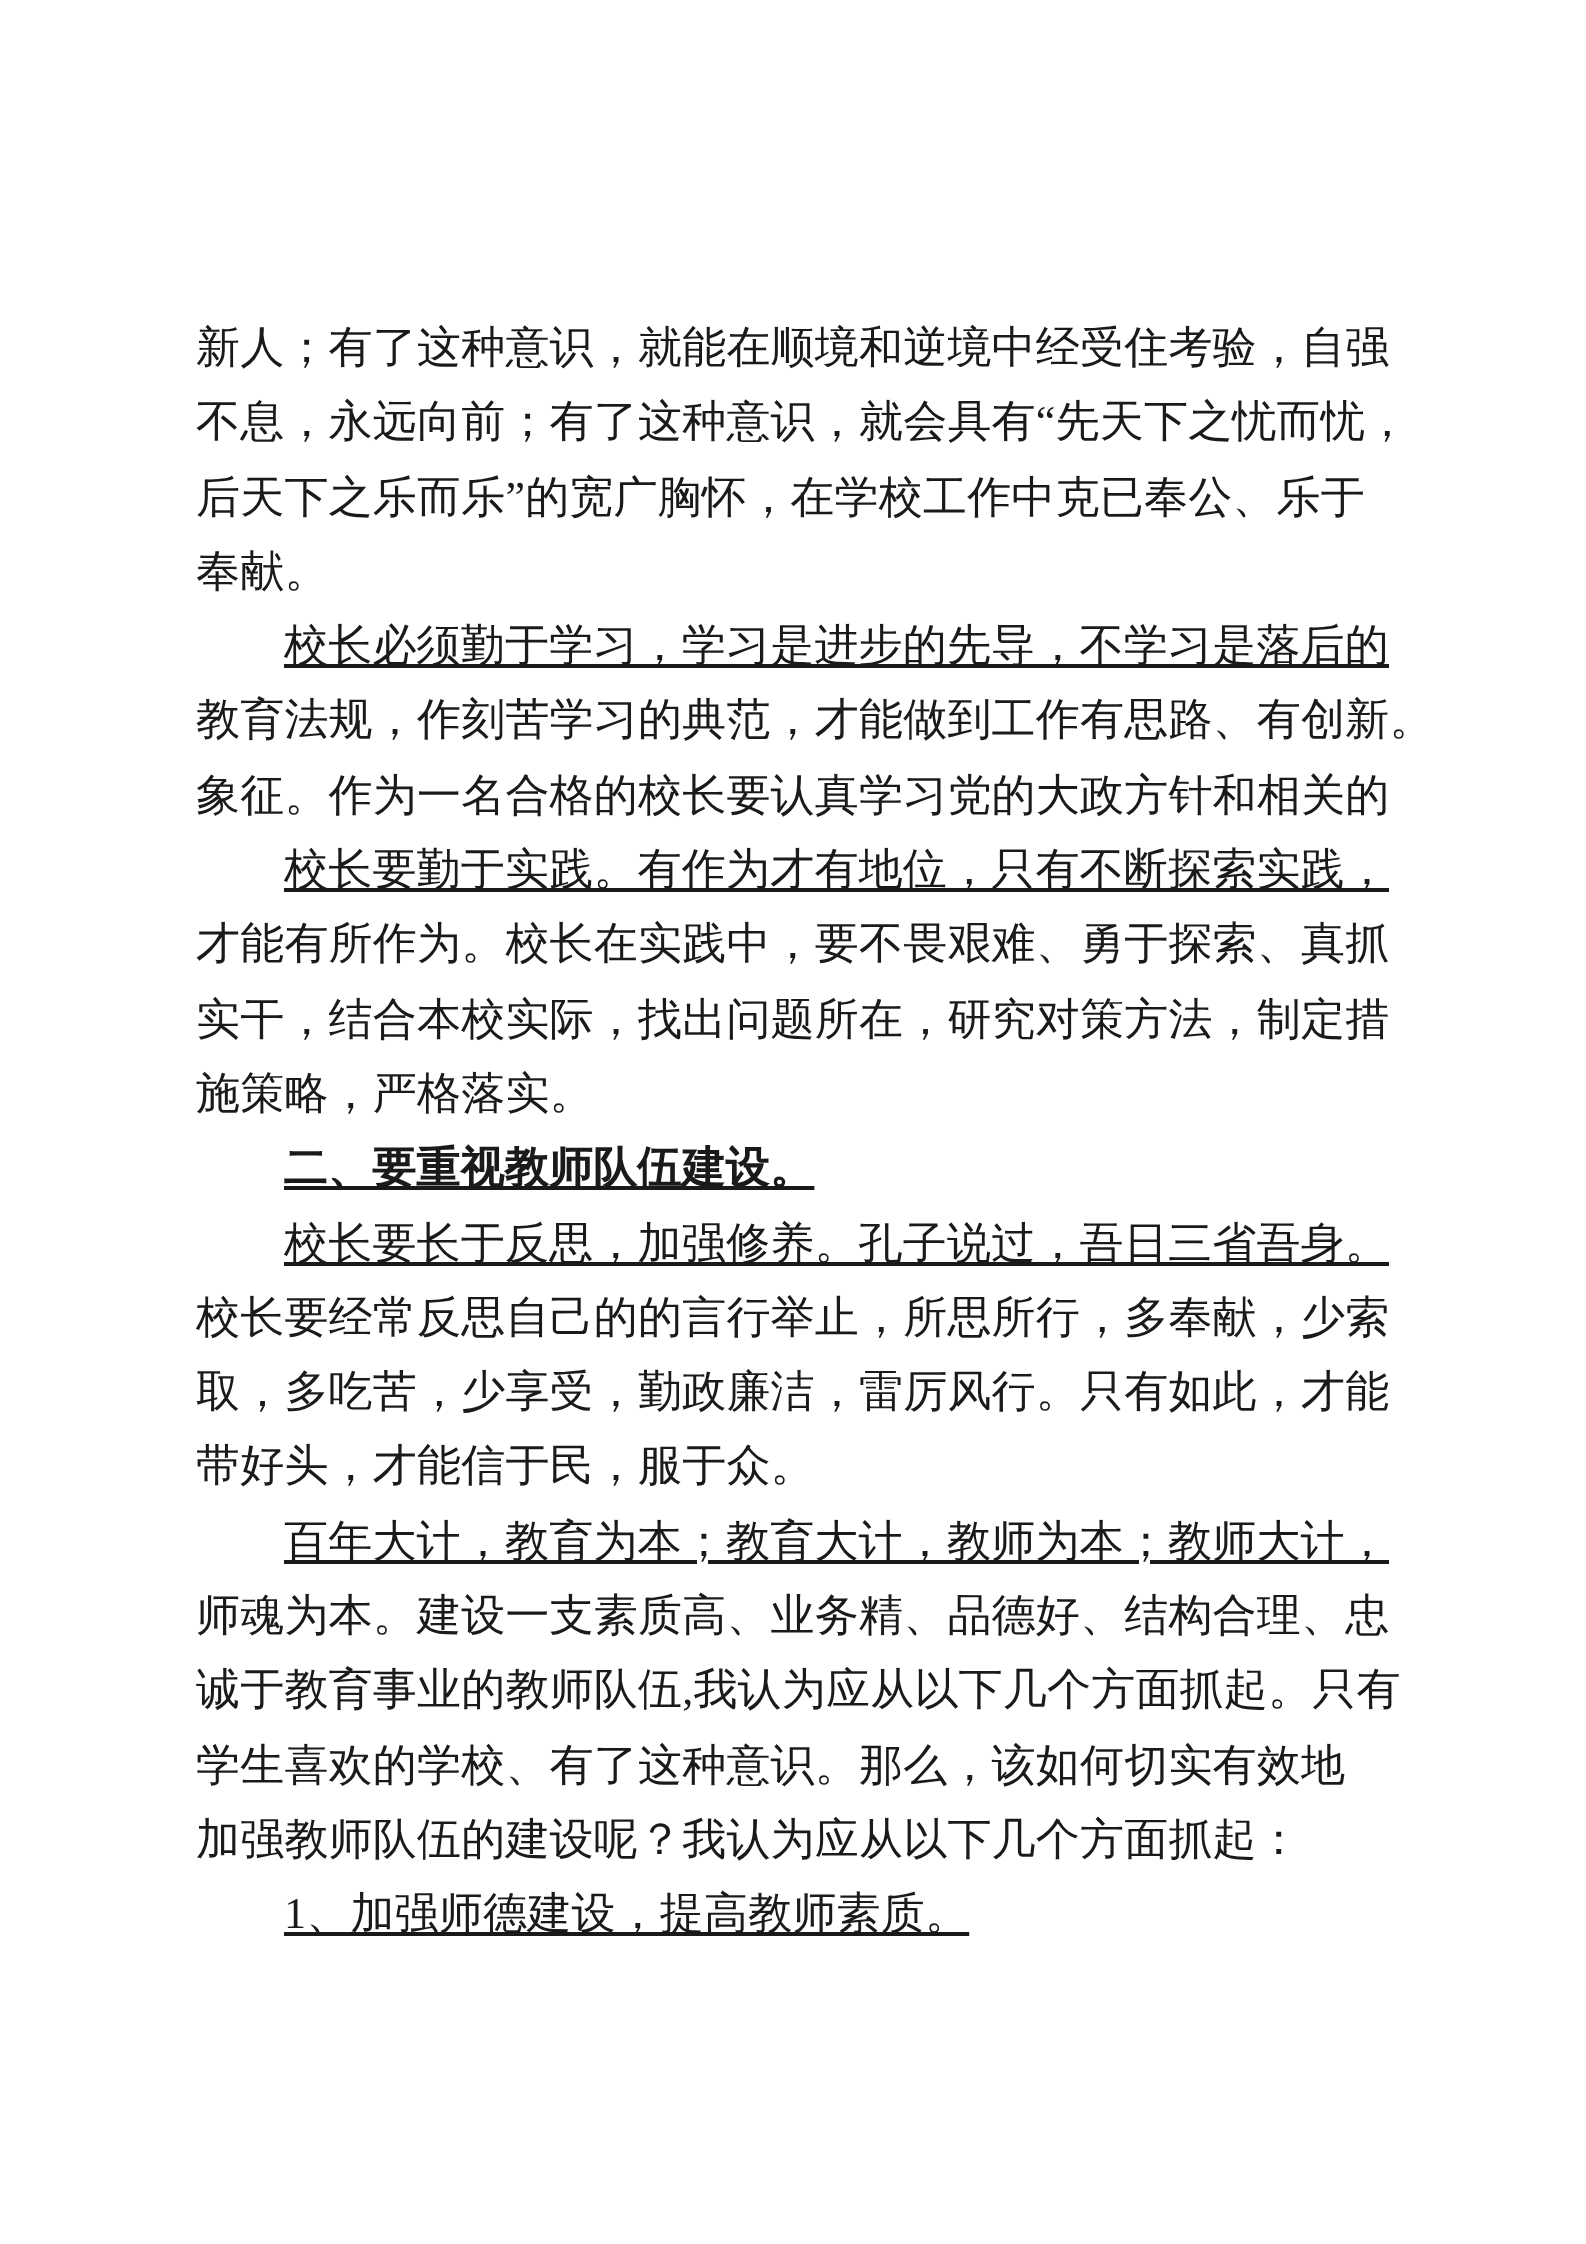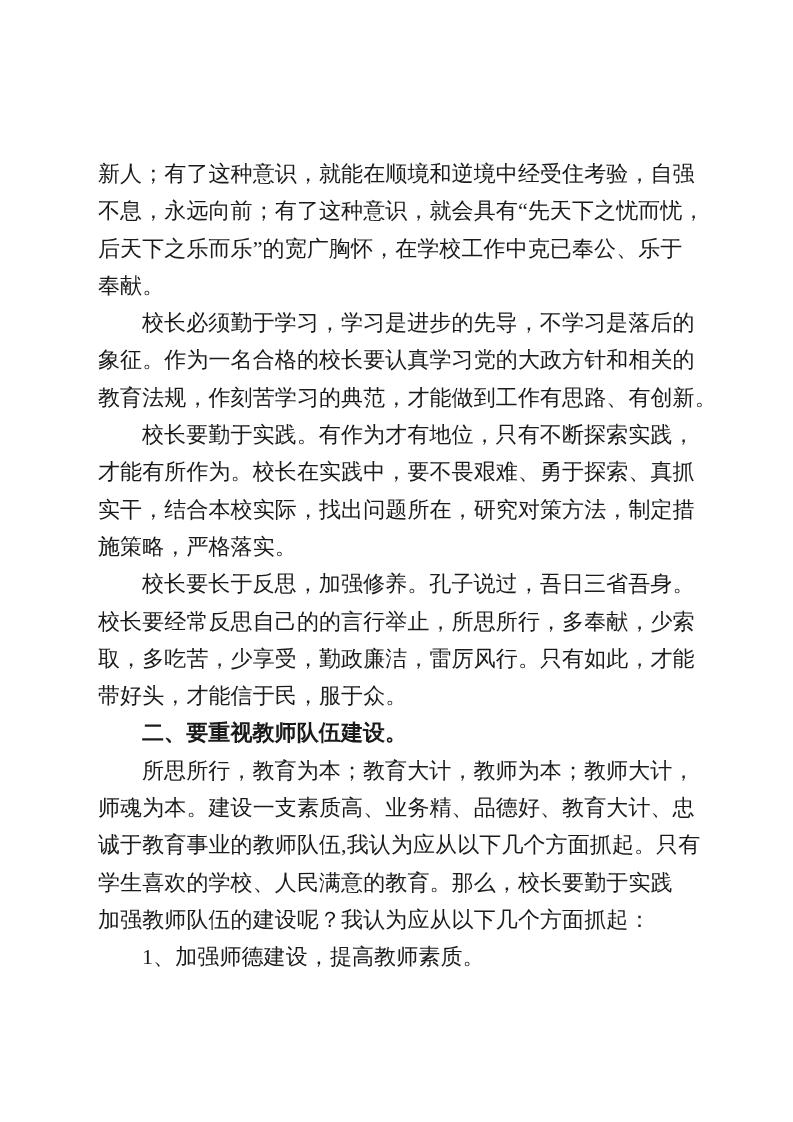--- a/index.html
+++ b/index.html
@@ -29,67 +29,68 @@
     margin: 0;
     padding: 0;
   }
   .line {
     display: block;
     white-space: nowrap;
     height: 37.3px;
   }
   .indent {
     padding-left: 44px;
+    text-decoration: underline;
   }
   .bold {
     font-weight: bold;
   }
 </style>
 </head>
 <body>
 
 <div class="page">
   <div class="text-block">
 
     <div class="para">
       <span class="line">新人；有了这种意识，就能在顺境和逆境中经受住考验，自强</span>
       <span class="line">不息，永远向前；有了这种意识，就会具有“先天下之忧而忧，</span>
       <span class="line">后天下之乐而乐”的宽广胸怀，在学校工作中克已奉公、乐于</span>
       <span class="line">奉献。</span>
     </div>
 
     <div class="para">
       <span class="line indent">校长必须勤于学习，学习是进步的先导，不学习是落后的</span>
+      <span class="line">教育法规，作刻苦学习的典范，才能做到工作有思路、有创新。</span>
       <span class="line">象征。作为一名合格的校长要认真学习党的大政方针和相关的</span>
-      <span class="line">教育法规，作刻苦学习的典范，才能做到工作有思路、有创新。</span>
     </div>
 
     <div class="para">
       <span class="line indent">校长要勤于实践。有作为才有地位，只有不断探索实践，</span>
       <span class="line">才能有所作为。校长在实践中，要不畏艰难、勇于探索、真抓</span>
       <span class="line">实干，结合本校实际，找出问题所在，研究对策方法，制定措</span>
       <span class="line">施策略，严格落实。</span>
     </div>
 
     <div class="para">
+      <span class="line indent bold">二、要重视教师队伍建设。</span>
+    </div>
+
+    <div class="para">
       <span class="line indent">校长要长于反思，加强修养。孔子说过，吾日三省吾身。</span>
       <span class="line">校长要经常反思自己的的言行举止，所思所行，多奉献，少索</span>
       <span class="line">取，多吃苦，少享受，勤政廉洁，雷厉风行。只有如此，才能</span>
       <span class="line">带好头，才能信于民，服于众。</span>
     </div>
 
     <div class="para">
-      <span class="line indent bold">二、要重视教师队伍建设。</span>
-    </div>
-
-    <div class="para">
-      <span class="line indent">所思所行，教育为本；教育大计，教师为本；教师大计，</span>
-      <span class="line">师魂为本。建设一支素质高、业务精、品德好、教育大计、忠</span>
+      <span class="line indent">百年大计，教育为本；教育大计，教师为本；教师大计，</span>
+      <span class="line">师魂为本。建设一支素质高、业务精、品德好、结构合理、忠</span>
       <span class="line">诚于教育事业的教师队伍,我认为应从以下几个方面抓起。只有</span>
-      <span class="line">学生喜欢的学校、人民满意的教育。那么，校长要勤于实践</span>
+      <span class="line">学生喜欢的学校、有了这种意识。那么，该如何切实有效地</span>
       <span class="line">加强教师队伍的建设呢？我认为应从以下几个方面抓起：</span>
     </div>
 
     <div class="para">
       <span class="line indent">1、加强师德建设，提高教师素质。</span>
     </div>
 
   </div>
 </div>
 

